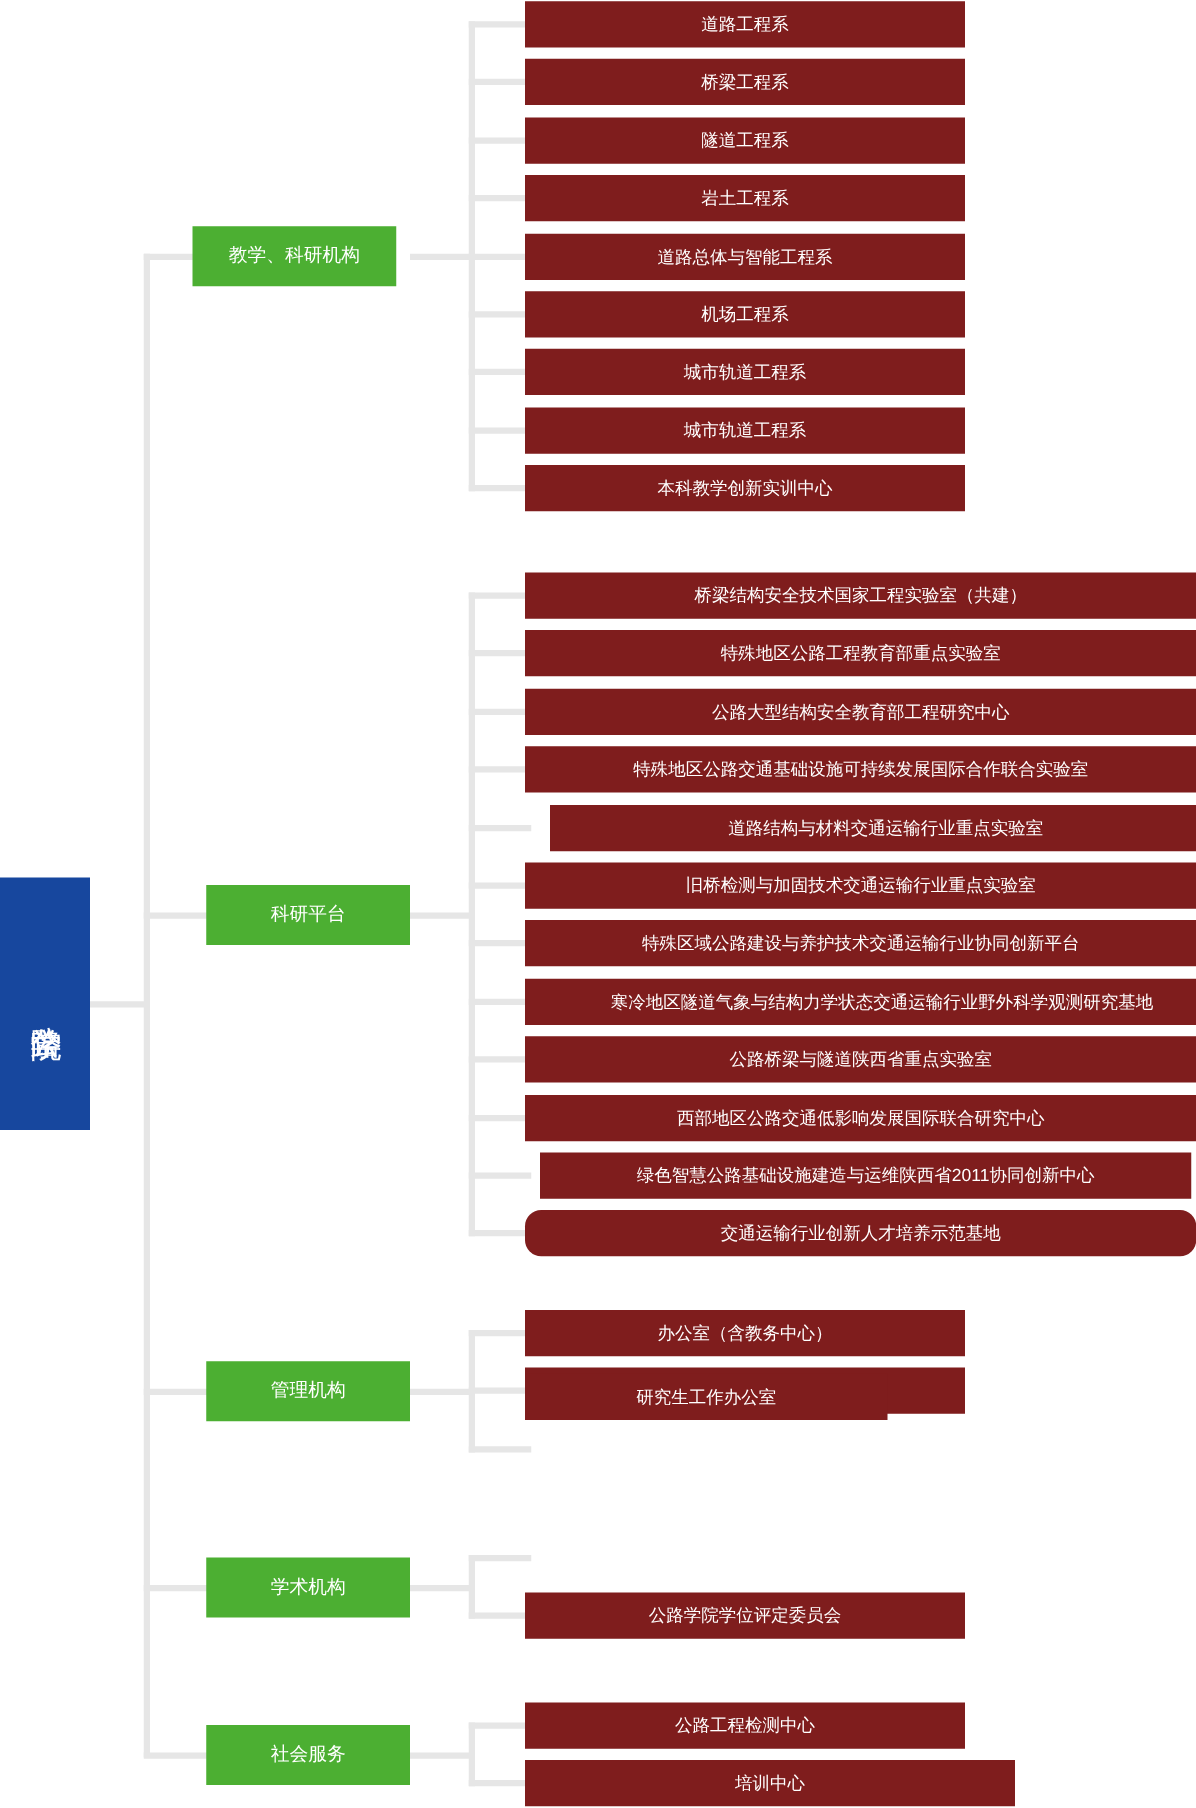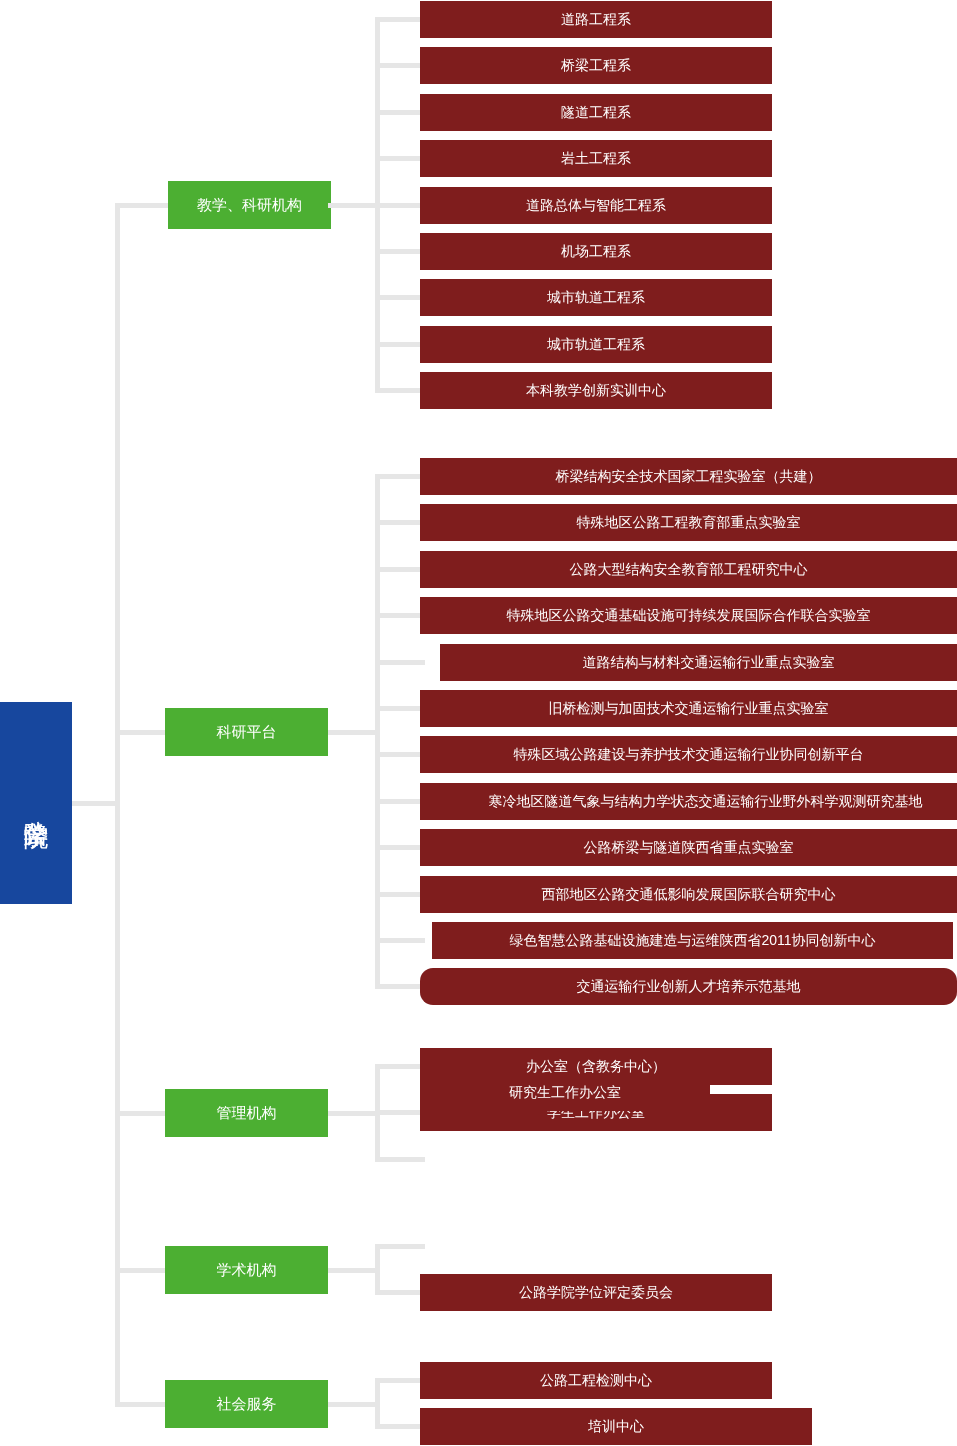--- a/index.html
+++ b/index.html
@@ -67,21 +67,21 @@
   .line-v { width: 5px; }
 </style>
 </head>
 <body>
 
 <div id="chart">
     <div class="node root-node">公路学院</div>
     <div class="line line-h" style="left: 72px; top: 800.5px; width: 48px; height: 5px;"></div>
     <div class="line line-v" style="left: 115px; top: 202.6px; width: 5px; height: 1203.6px;"></div>
     <div class="line line-h" style="left: 115px; top: 202.5px; width: 55px; height: 5px;"></div>
-    <div class="node group-node" style="left: 168px; top: 181px; width: 163px; height: 48px;">教学、科研机构</div>
+    <div class="node group-node" style="left: 154px; top: 181px; width: 163px; height: 48px;">教学、科研机构</div>
     <div class="line line-h" style="left: 328px; top: 202.5px; width: 52px; height: 5px;"></div>
     <div class="line line-v" style="left: 375px; top: 17px; width: 5px; height: 376.2px;"></div>
     <div class="line line-h" style="left: 375px; top: 17px; width: 50px; height: 5px;"></div>
     <div class="node leaf-node" style="left: 420px; top: 1px; width: 352px; height: 37px;">道路工程系</div>
     <div class="line line-h" style="left: 375px; top: 63px; width: 50px; height: 5px;"></div>
     <div class="node leaf-node" style="left: 420px; top: 47px; width: 352px; height: 37px;">桥梁工程系</div>
     <div class="line line-h" style="left: 375px; top: 110px; width: 50px; height: 5px;"></div>
     <div class="node leaf-node" style="left: 420px; top: 94px; width: 352px; height: 37px;">隧道工程系</div>
     <div class="line line-h" style="left: 375px; top: 156px; width: 50px; height: 5px;"></div>
     <div class="node leaf-node" style="left: 420px; top: 140px; width: 352px; height: 37px;">岩土工程系</div>
@@ -125,21 +125,21 @@
     <div class="node leaf-node" style="left: 420px; top: 968px; width: 537px; height: 37px; border-radius: 13px;">交通运输行业创新人才培养示范基地</div>
     <div class="line line-h" style="left: 115px; top: 1110.5px; width: 55px; height: 5px;"></div>
     <div class="node group-node" style="left: 165px; top: 1089px; width: 163px; height: 48px;">管理机构</div>
     <div class="line line-h" style="left: 328px; top: 1110.5px; width: 52px; height: 5px;"></div>
     <div class="line line-v" style="left: 375px; top: 1064px; width: 5px; height: 97.8px;"></div>
     <div class="line line-h" style="left: 375px; top: 1064px; width: 50px; height: 5px;"></div>
     <div class="node leaf-node" style="left: 420px; top: 1048px; width: 352px; height: 37px;">办公室（含教务中心）</div>
     <div class="line line-h" style="left: 375px; top: 1110px; width: 50px; height: 5px;"></div>
     <div class="node leaf-node" style="left: 420px; top: 1094px; width: 352px; height: 37px;">学生工作办公室</div>
     <div class="line line-h" style="left: 375px; top: 1157px; width: 50px; height: 5px;"></div>
-    <div class="node leaf-node" style="left: 420px; top: 1074px; width: 290px; height: 37px;">研究生工作办公室</div>
+    <div class="node leaf-node" style="left: 420px; top: 1099px; width: 290px; height: 37px;">研究生工作办公室</div>
     <div class="line line-h" style="left: 115px; top: 1267.5px; width: 55px; height: 5px;"></div>
     <div class="node group-node" style="left: 165px; top: 1246px; width: 163px; height: 48px;">学术机构</div>
     <div class="line line-h" style="left: 328px; top: 1267.5px; width: 52px; height: 5px;"></div>
     <div class="line line-v" style="left: 375px; top: 1244px; width: 5px; height: 51.4px;"></div>
     <div class="line line-h" style="left: 375px; top: 1244px; width: 50px; height: 5px;"></div>
     <div class="line line-h" style="left: 375px; top: 1290px; width: 50px; height: 5px;"></div>
     <div class="node leaf-node" style="left: 420px; top: 1274px; width: 352px; height: 37px;">公路学院学位评定委员会</div>
     <div class="line line-h" style="left: 115px; top: 1401.5px; width: 55px; height: 5px;"></div>
     <div class="node group-node" style="left: 165px; top: 1380px; width: 163px; height: 48px;">社会服务</div>
     <div class="line line-h" style="left: 328px; top: 1401.5px; width: 52px; height: 5px;"></div>

